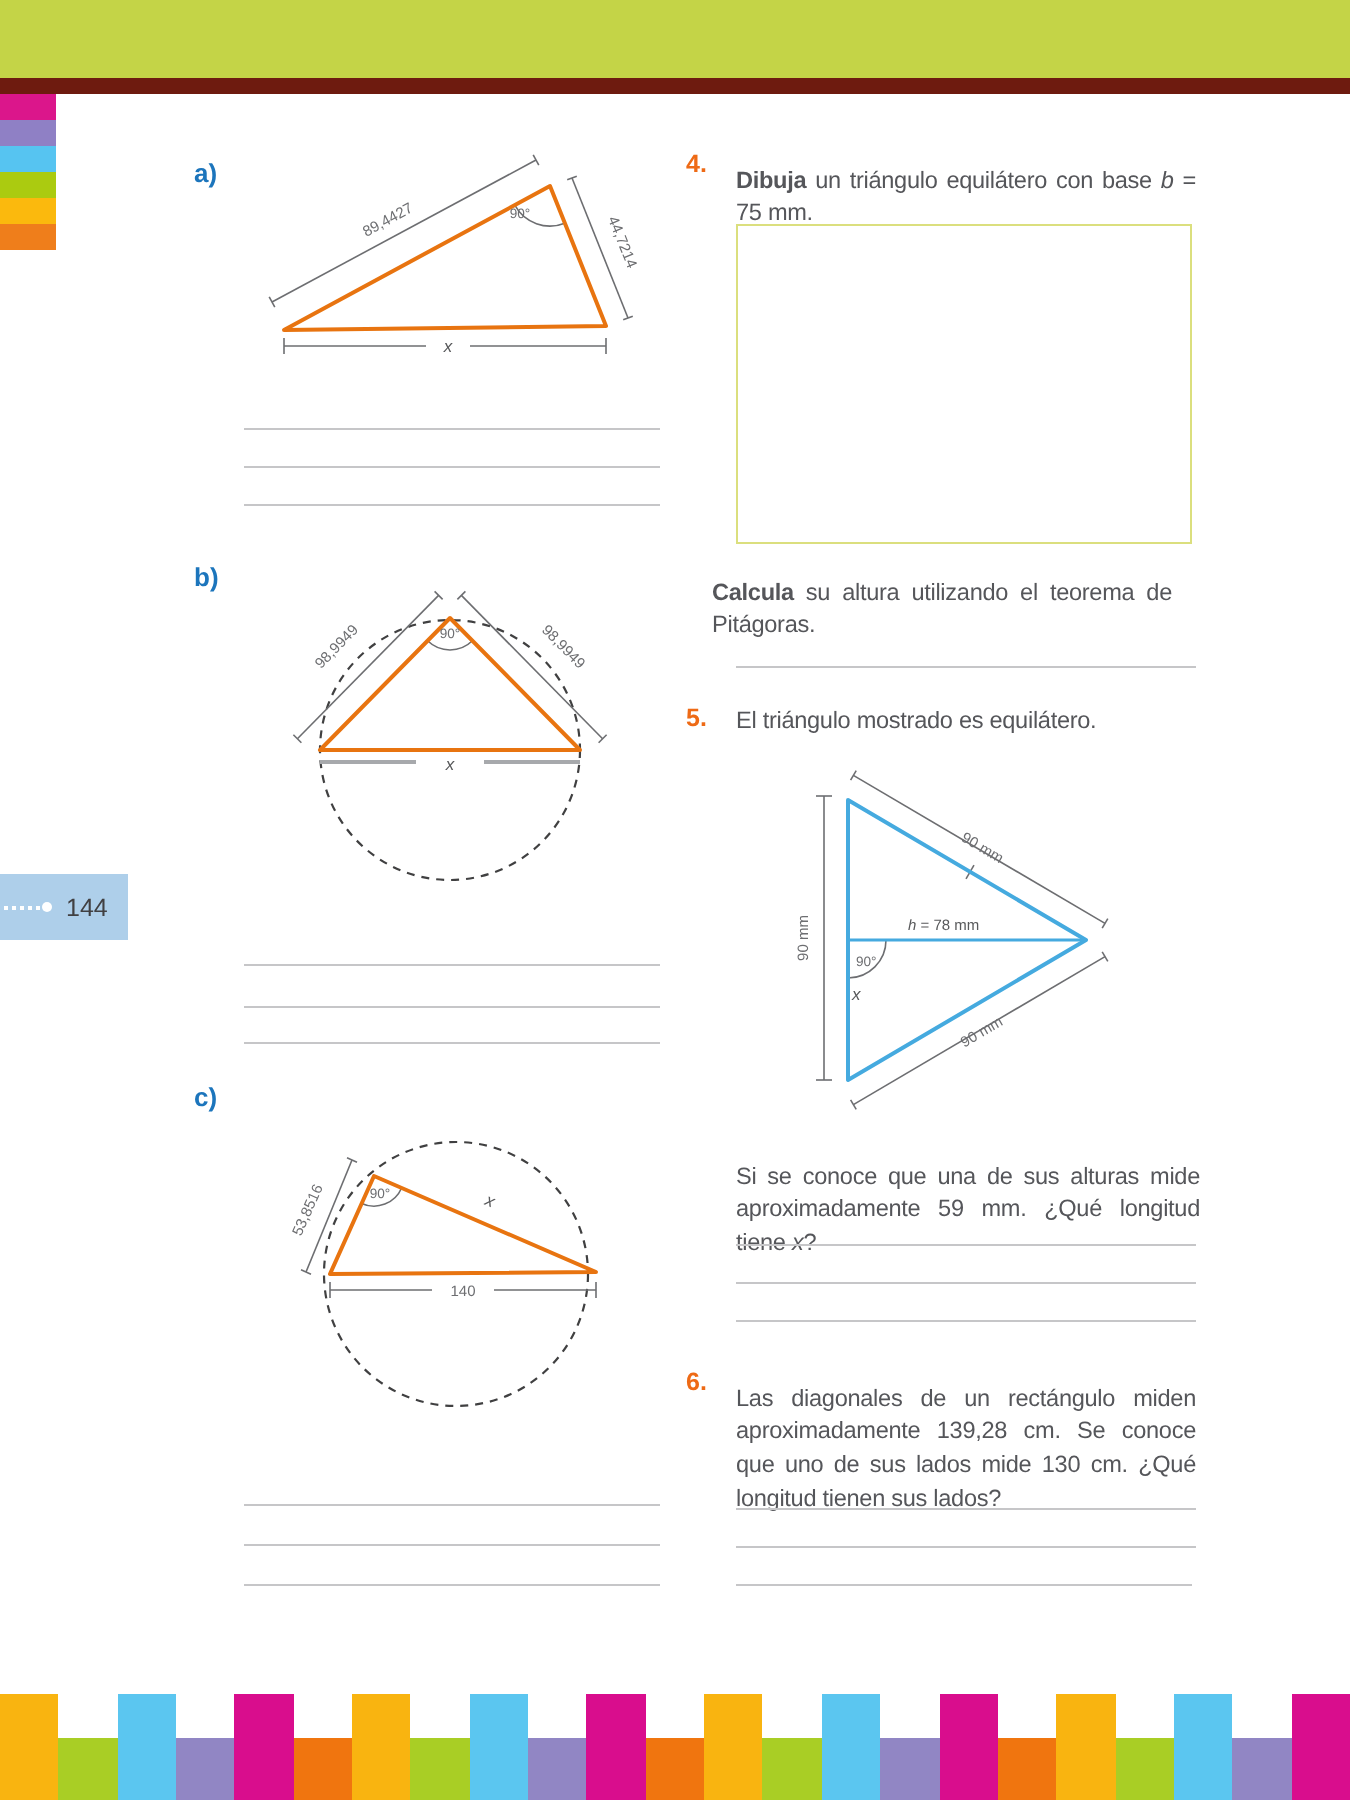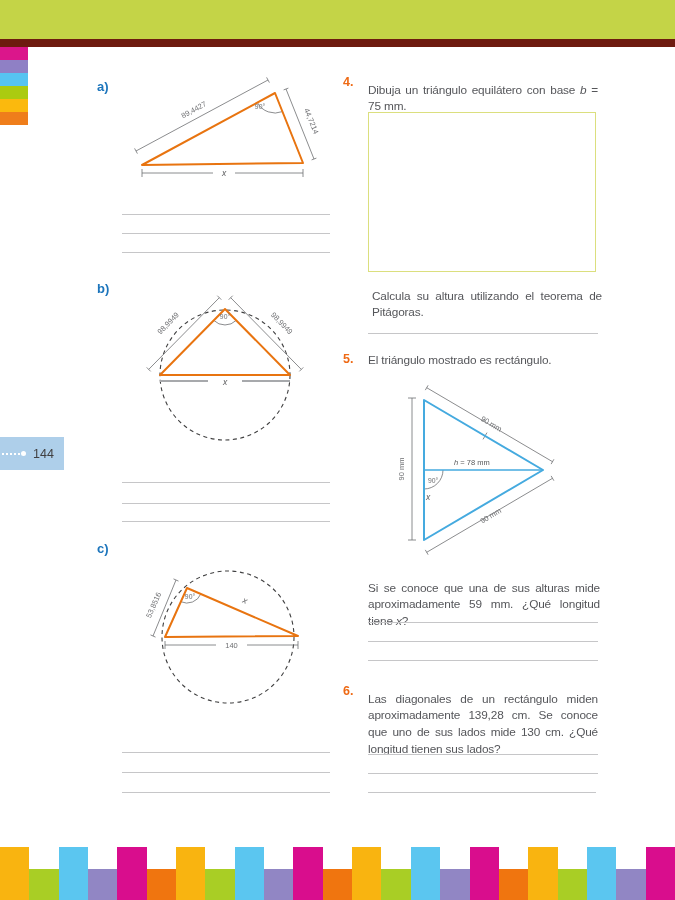--- a/index.html
+++ b/index.html
@@ -20,21 +20,21 @@
     display:flex;align-items:center;}
   .tab-dots{width:18px;border-top:2px dotted #fff;margin-left:2px;}
   .tab-dot{width:5px;height:5px;border-radius:50%;background:#fff;margin-left:1px;}
   .tab-num{font-size:12.5px;color:#414042;margin-left:7px;}
   
   .ex-letter{font-size:13px;font-weight:bold;color:#1C75BC;}
   .ex-num{font-size:12.5px;font-weight:bold;color:#EE6A15;}
   
   .para{font-size:11.8px;line-height:16.6px;letter-spacing:-0.15px;
     text-align:justify;color:#55565A;}
-  .para .bold{font-weight:normal;}
+  .para .bold{font-weight:bold;}
   .para .ital{font-style:italic;}
   .oneline{font-size:11.8px;letter-spacing:-0.15px;color:#55565A;white-space:nowrap;}
   
   .ans{height:1px;background:#C6C6C8;}
   
   .draw-box{left:368px;top:112px;width:226px;height:158px;border:1px solid #DBDF7E;background:#fff;}
   
   svg{overflow:visible;display:block;}
   .dim{stroke:#6D6E71;stroke-width:0.8;fill:none;}
   .dimtxt{font-size:7.5px;fill:#6D6E71;}
@@ -147,25 +147,25 @@
 
 <div class="abs ans" style="left:122px;top:752px;width:208px"></div>
 <div class="abs ans" style="left:122px;top:772px;width:208px"></div>
 <div class="abs ans" style="left:122px;top:792px;width:208px"></div>
 
 <div class="abs ex-num" style="left:343px;top:75px">4.</div>
 <p class="abs para" style="left:368px;top:70px;width:230px"><span class="bold">Dibuja</span><span> un triángulo equilátero con base </span><span class="ital">b</span><span> = 75 mm.</span></p>
 
 <div class="abs draw-box"></div>
 
-<p class="abs para" style="left:372px;top:276px;width:230px"><span class="bold">Calcula</span><span> su altura utilizando el teorema de Pitágoras.</span></p>
+<p class="abs para" style="left:356px;top:276px;width:230px"><span class="bold">Calcula</span><span> su altura utilizando el teorema de Pitágoras.</span></p>
 <div class="abs ans" style="left:368px;top:333px;width:230px"></div>
 
 <div class="abs ex-num" style="left:343px;top:352px">5.</div>
-<div class="abs oneline" style="left:368px;top:353px">El triángulo mostrado es rectángulo.</div>
+<div class="abs oneline" style="left:368px;top:353px">El triángulo mostrado es equilátero.</div>
 
 <svg class="abs" style="left:395px;top:383px" width="235" height="180" viewBox="0 0 235 180">
   <g class="dim">
     <line x1="17" y1="15" x2="17" y2="157"></line>
     <line x1="13" y1="15" x2="21" y2="15"></line>
     <line x1="13" y1="157" x2="21" y2="157"></line>
     <line x1="31.7" y1="4.7" x2="157.5" y2="78.7"></line>
     <line x1="30.3" y1="7.1" x2="33.1" y2="2.3"></line>
     <line x1="156.1" y1="81.1" x2="158.9" y2="76.3"></line>
     <line x1="31.7" y1="169.3" x2="157.5" y2="95.3"></line>

